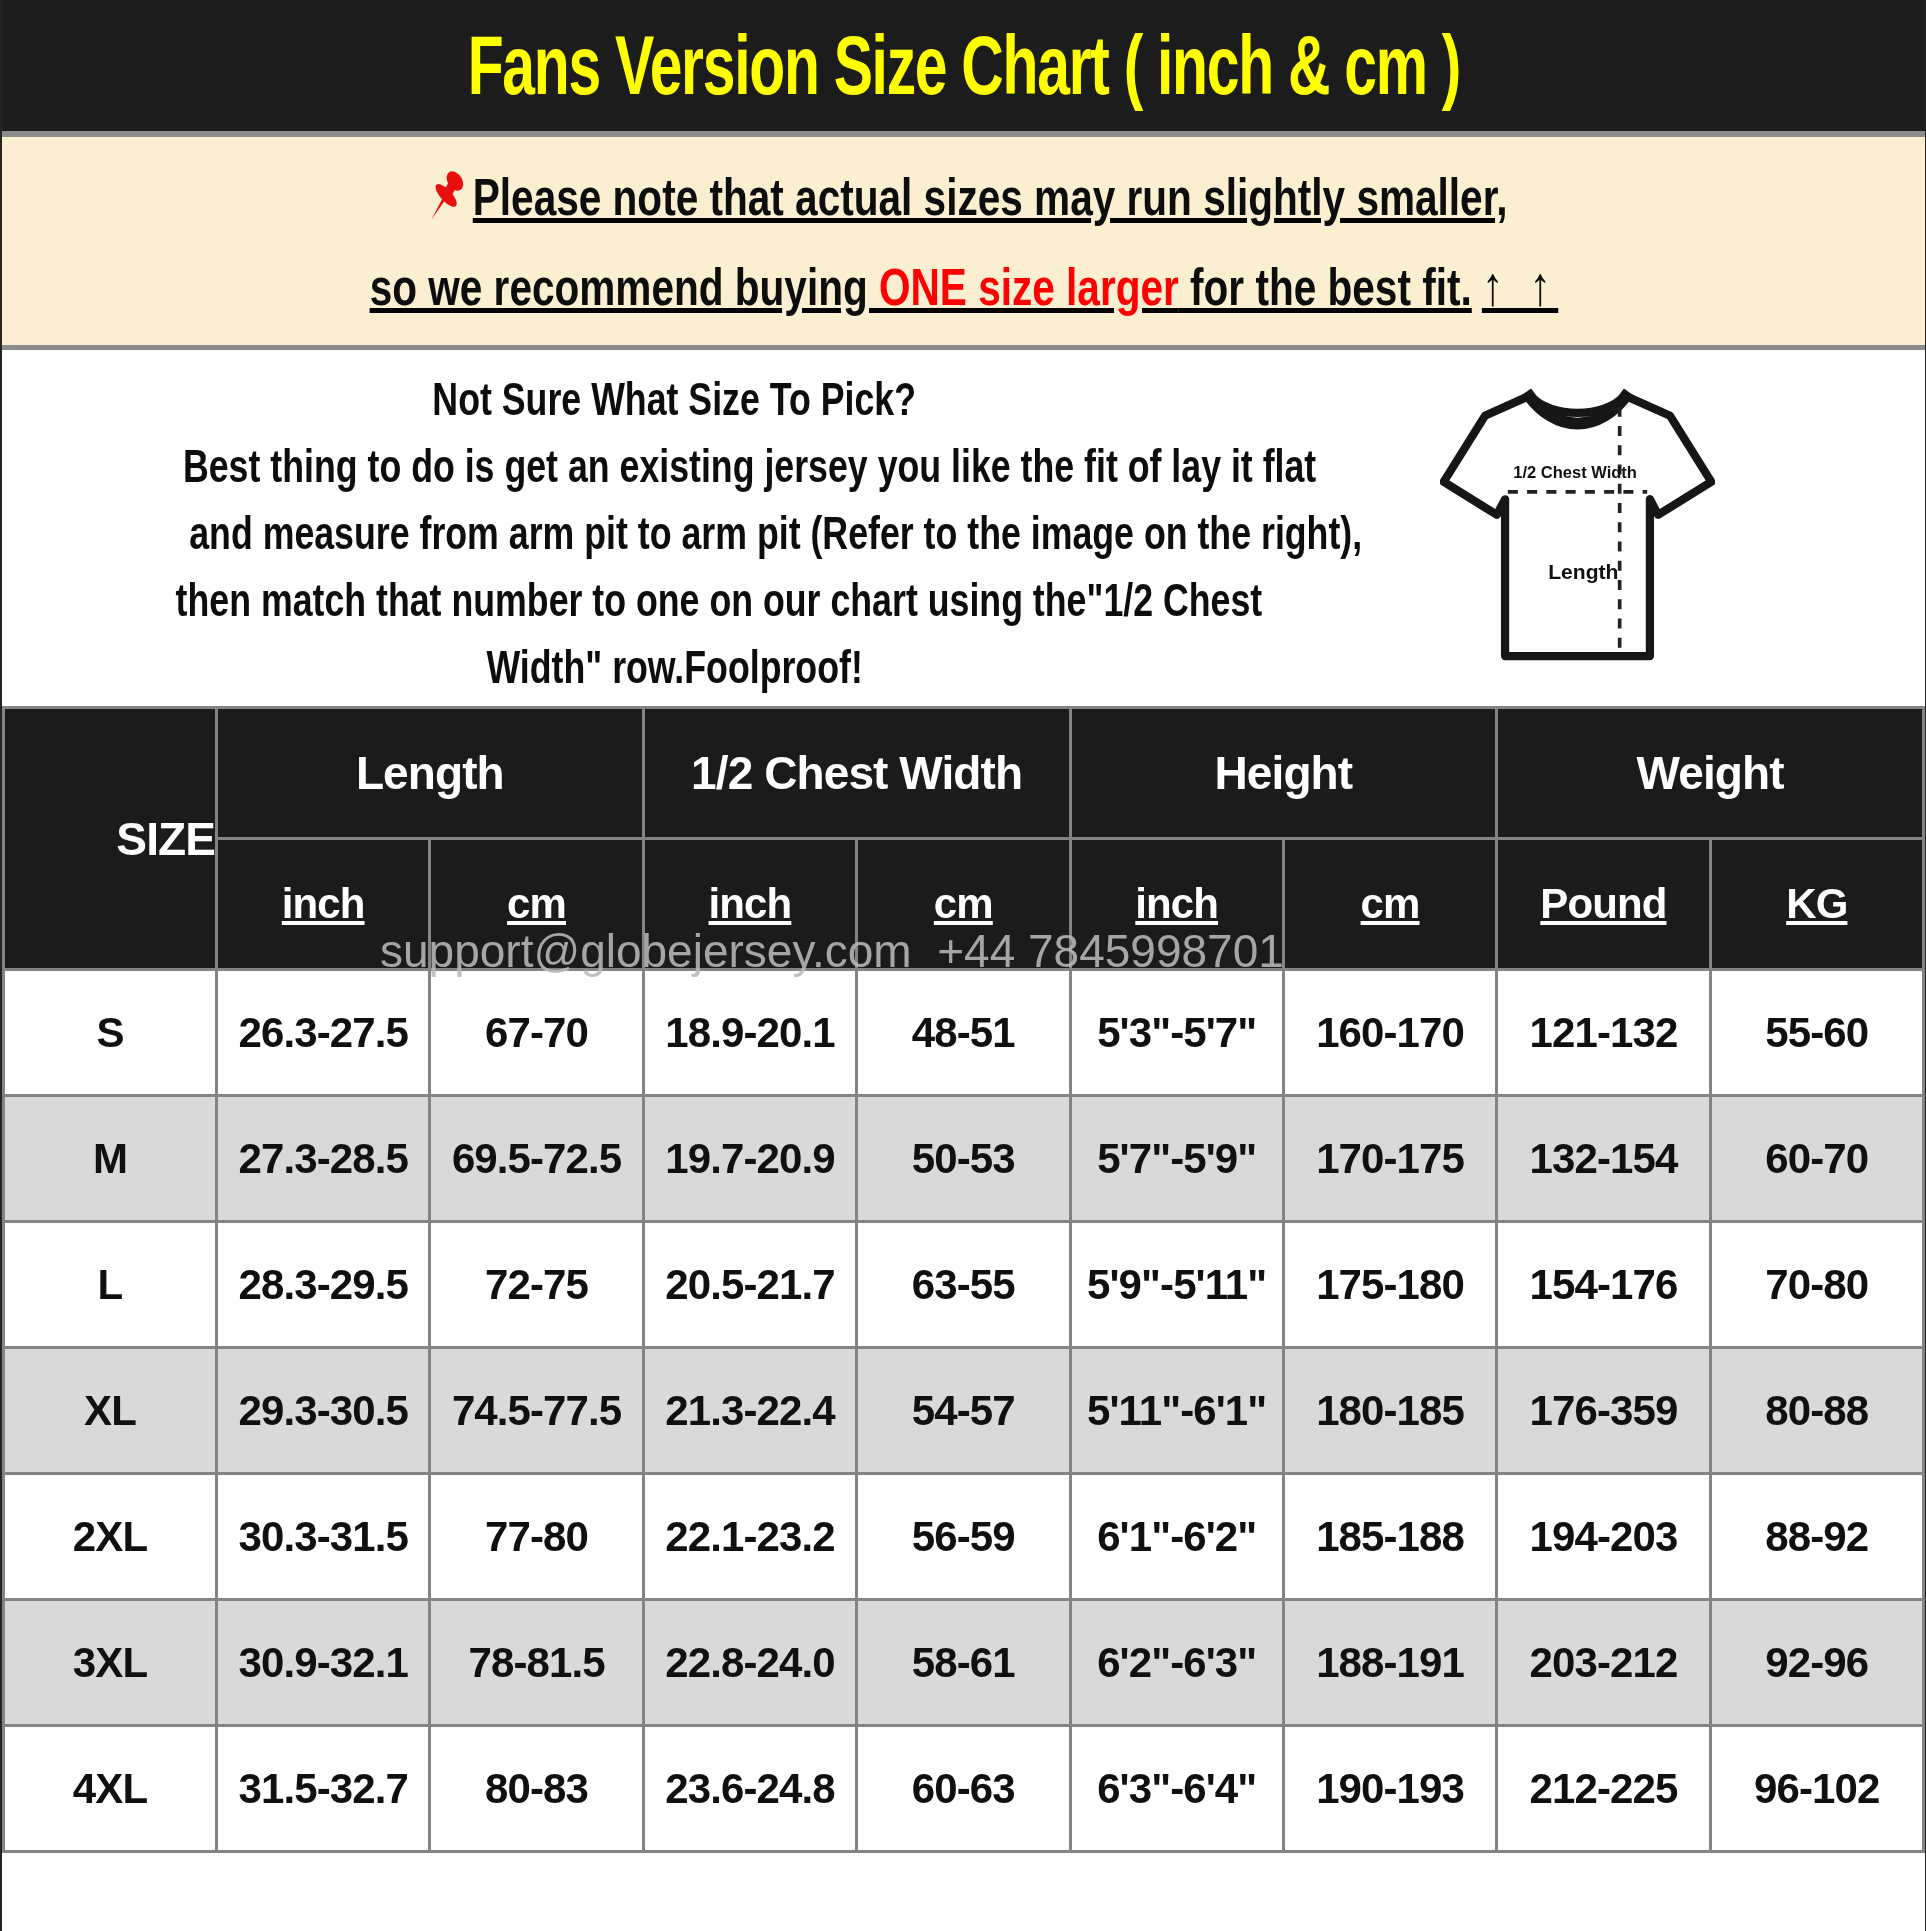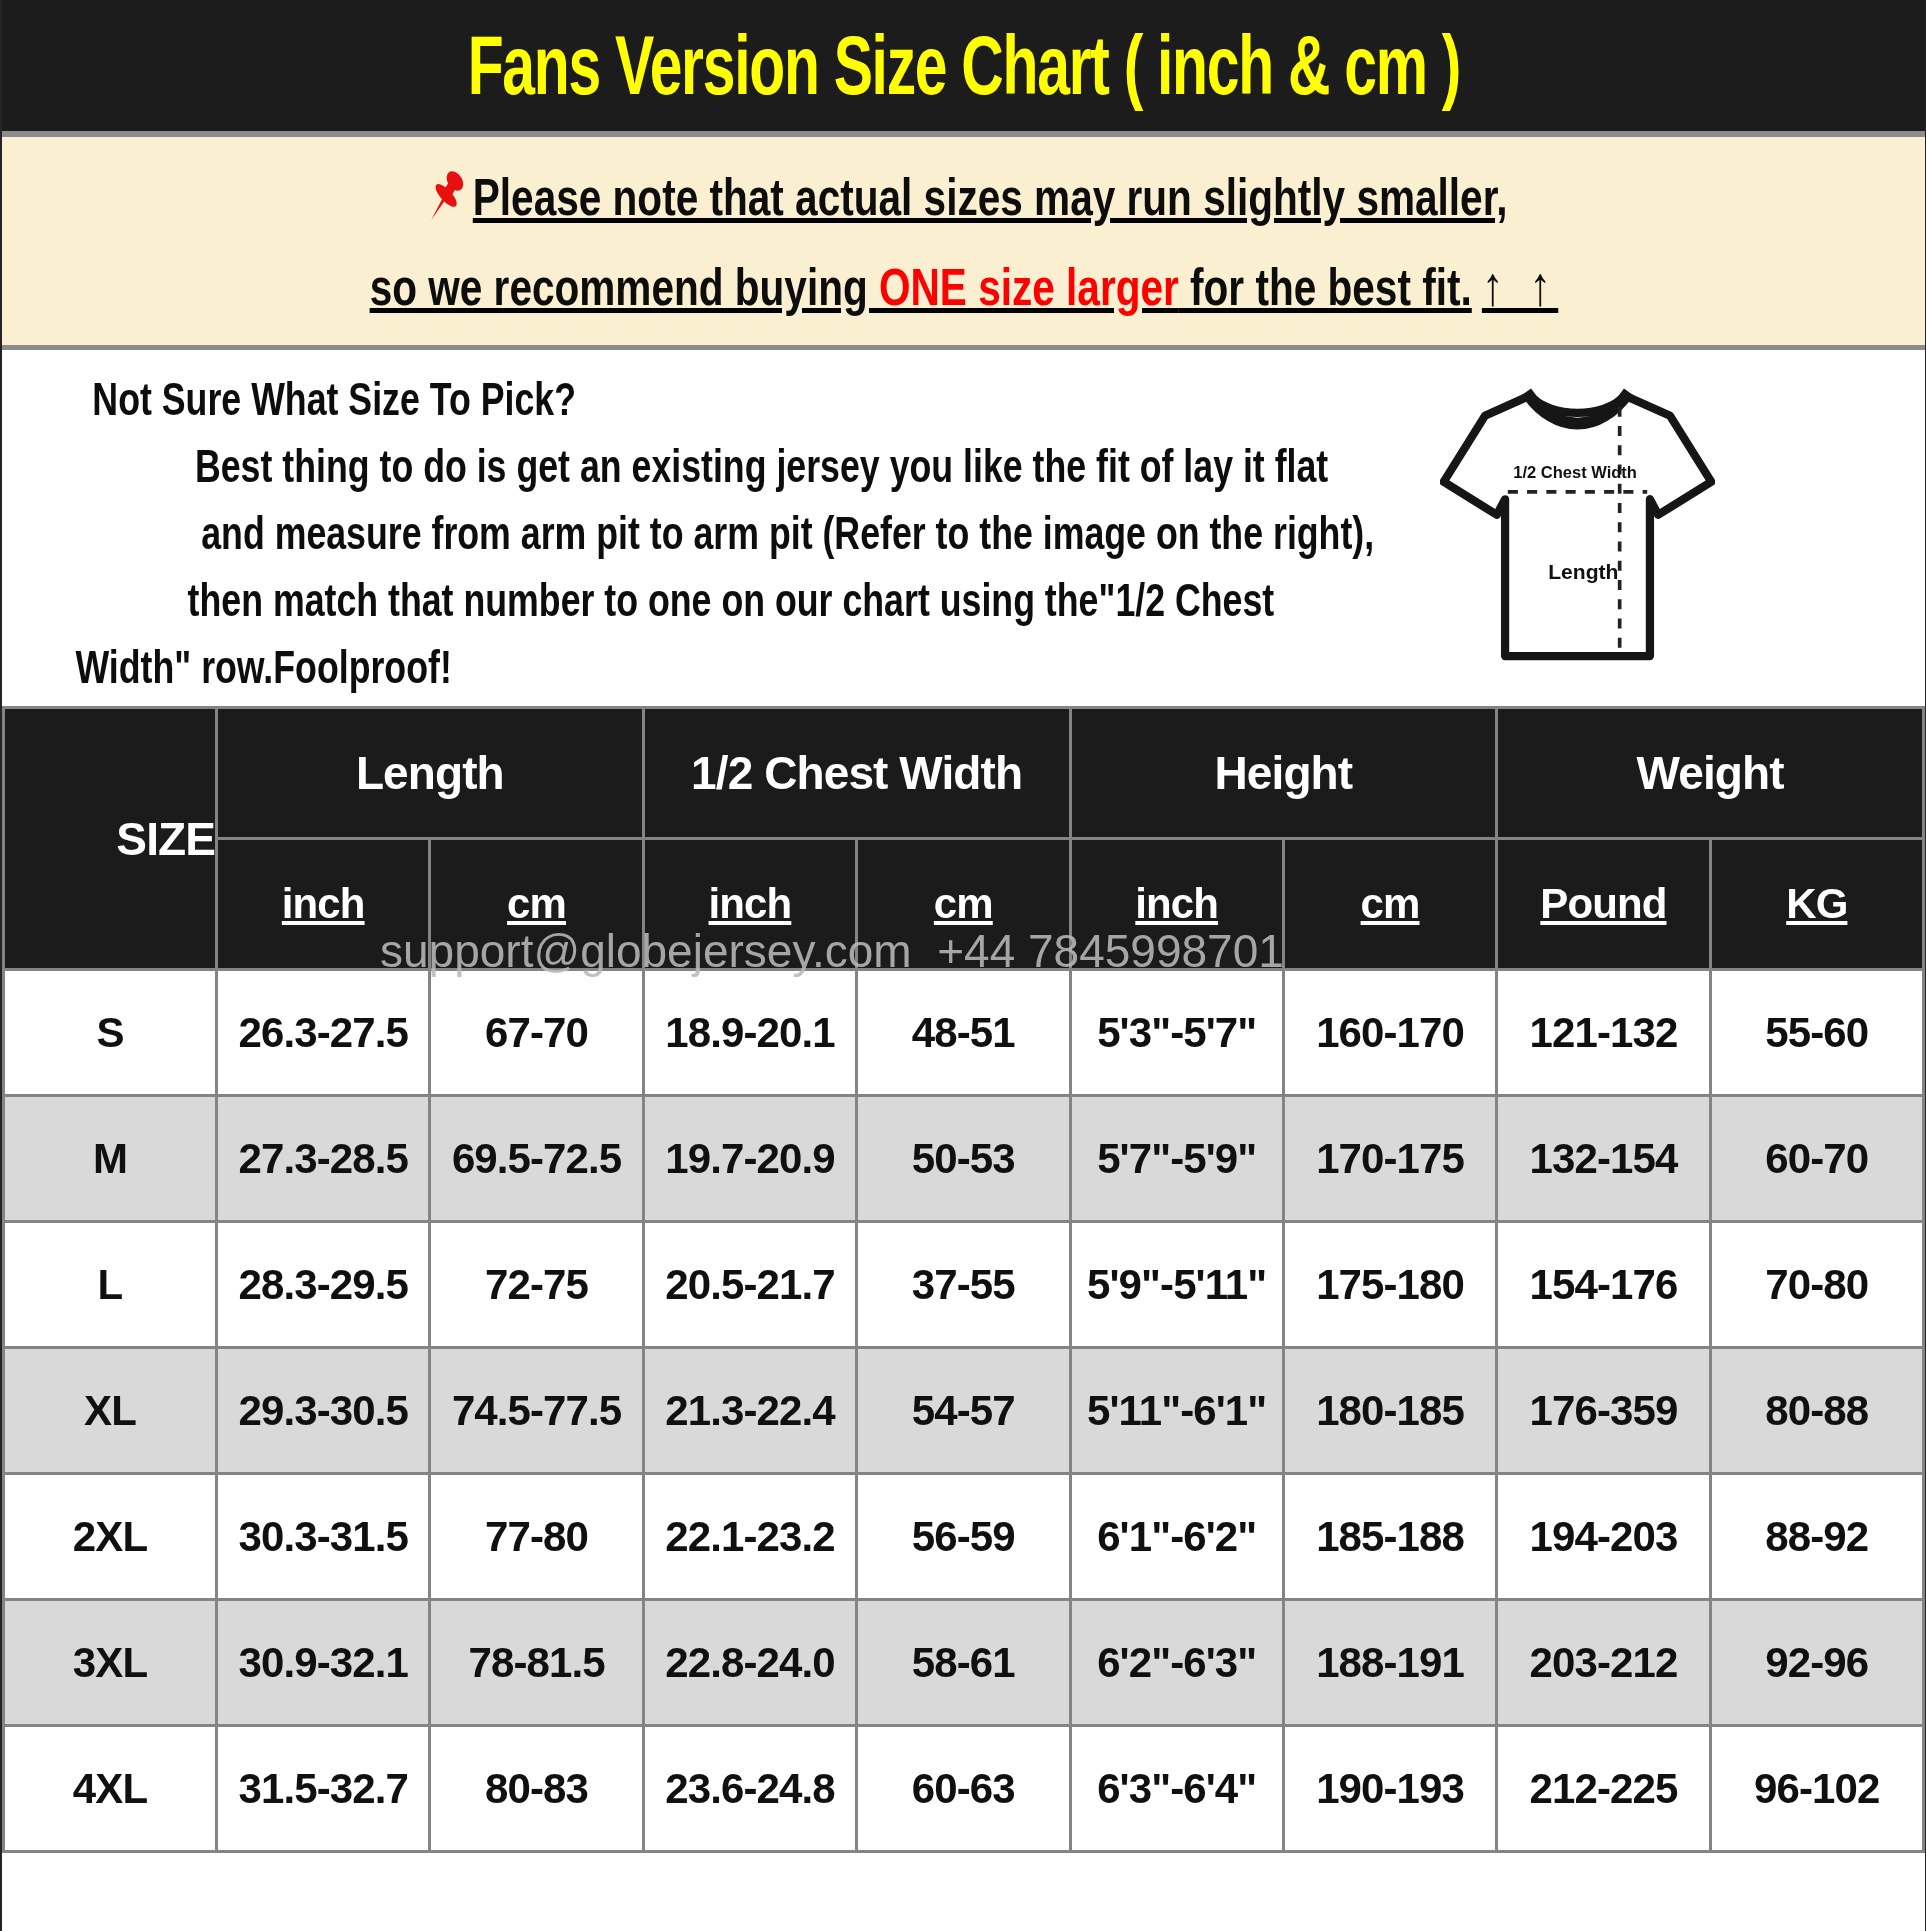--- a/index.html
+++ b/index.html
@@ -18,21 +18,21 @@
   
   .notice { height:208px; background:#faefd1; display:flex; flex-direction:column; justify-content:center; gap:24px;text-decoration:underline; }
   .notice-line { display:flex; align-items:center; justify-content:center; }
   .sq { display:inline-flex; align-items:center; white-space:nowrap; transform:scaleX(0.78); transform-origin:center; }
   .notice-text { font-size:52px; font-weight:bold; color:#0d0d0d; }
   .notice-text .hl { font-weight:bold; }
   .pin { width:64px; height:66px; margin-right:5.5px; flex:0 0 auto; }
   .arrows { font-weight:900; font-size:55px; letter-spacing:9.2px; margin-left:13px; }
   
   .guide { position:relative; height:356px; background:#ffffff; }
-  .guide-text { position:absolute; left:14px; top:14.7px; width:1341px; }
+  .guide-text { position:absolute; left:2px; top:14.7px; width:1341px; text-align:center; }
   .guide-text .gl { font-size:47px; line-height:67px; font-weight:bold; color:#0d0d0d; }
   .gsq { display:inline-block; white-space:nowrap; transform:scaleX(0.76); transform-origin:center; }
   .tshirt { position:absolute; left:1438px; top:18.4px; }
   .tshirt text { font-weight:bold; fill:#111; }
   
   table.size-table { width:100%; border-collapse:collapse; table-layout:fixed; }
   .size-table th, .size-table td {
     border:3.7px solid #848484; text-align:center; vertical-align:middle;
     font-weight:bold; letter-spacing:-0.9px;
   }
@@ -157,21 +157,21 @@
         <td>5'7"-5'9"</td>
         <td>170-175</td>
         <td>132-154</td>
         <td>60-70</td>
       </tr>
       <tr>
         <td>L</td>
         <td>28.3-29.5</td>
         <td>72-75</td>
         <td>20.5-21.7</td>
-        <td>37-55</td>
+        <td>63-55</td>
         <td>5'9"-5'11"</td>
         <td>175-180</td>
         <td>154-176</td>
         <td>70-80</td>
       </tr>
       <tr>
         <td>XL</td>
         <td>29.3-30.5</td>
         <td>74.5-77.5</td>
         <td>21.3-22.4</td>

